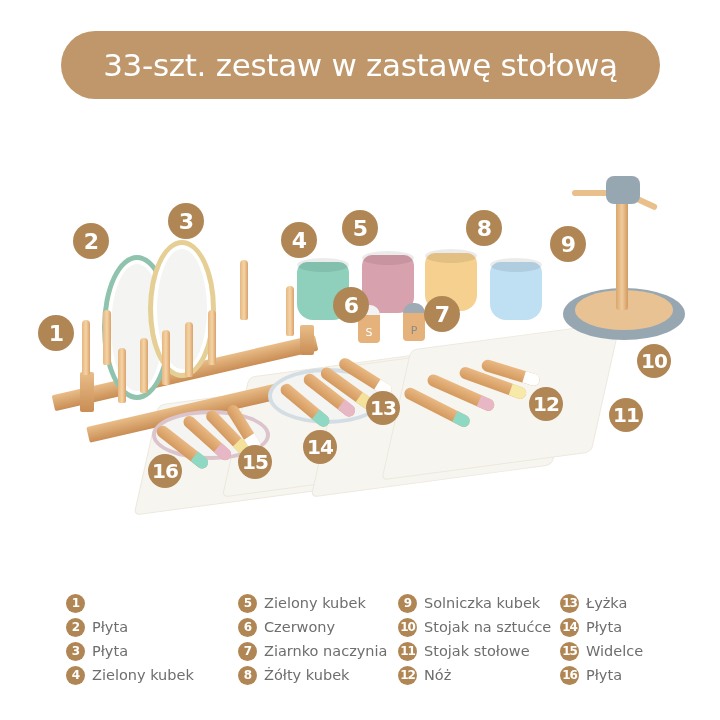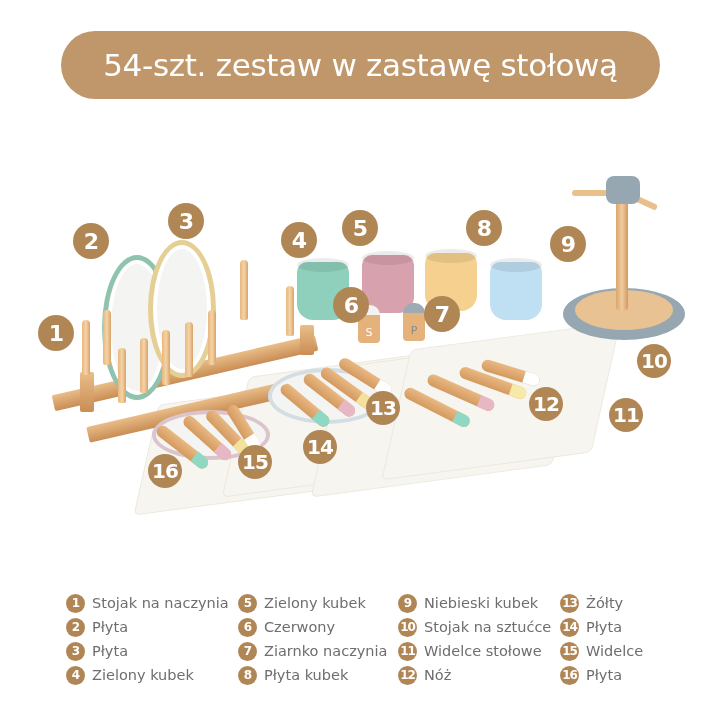--- a/index.html
+++ b/index.html
@@ -27,21 +27,21 @@
   .legend { position:absolute; left:66px; top:592px; width:600px; display:grid;
             grid-template-columns:172px 160px 162px 110px; row-gap:2px; }
   .legend-item { display:flex; align-items:center; height:22px; font-size:14.5px; color:#6e6e6e; white-space:nowrap; }
   .legend-num { width:19px; height:19px; border-radius:50%; background:#b08655; color:#fff; font-size:12px;
                 font-weight:bold; display:flex; align-items:center; justify-content:center; margin-right:7px; letter-spacing:-1px; flex-shrink:0; }
 </style>
 </head>
 <body>
 
 <div class="title-pill">
-  <span>54-szt. zestaw w zastawę stołową</span>
+  <span>33-szt. zestaw w zastawę stołową</span>
 </div>
 
 <div class="scene">
 
   <div class="mat" style="left:150px;top:280px;width:200px;height:110px;transform:skewX(-20deg) rotate(-8deg);"></div>
   <div class="mat" style="left:240px;top:250px;width:230px;height:120px;transform:skewX(-20deg) rotate(-8deg);"></div>
   <div class="mat" style="left:330px;top:240px;width:230px;height:130px;transform:skewX(-20deg) rotate(-8deg);"></div>
   <div class="mat" style="left:400px;top:225px;width:200px;height:130px;transform:skewX(-20deg) rotate(-8deg);"></div>
 
   <div class="rack-bar" style="left:50px;top:255px;width:270px;height:16px;transform:rotate(-13deg);"></div>
@@ -169,33 +169,32 @@
       <span>15</span>
     </div>
   <div class="badge sm" style="left:148px;top:344px;">
       <span>16</span>
     </div>
 </div>
 
 <div class="legend">
   <div class="legend-item">
       <span class="legend-num">1</span>
-      <span>Stojak na naczynia</span>
     </div>
   <div class="legend-item">
       <span class="legend-num">5</span>
       <span>Zielony kubek</span>
     </div>
   <div class="legend-item">
       <span class="legend-num">9</span>
-      <span>Niebieski kubek</span>
+      <span>Solniczka kubek</span>
     </div>
   <div class="legend-item">
       <span class="legend-num">13</span>
-      <span>Żółty</span>
+      <span>Łyżka</span>
     </div>
   <div class="legend-item">
       <span class="legend-num">2</span>
       <span>Płyta</span>
     </div>
   <div class="legend-item">
       <span class="legend-num">6</span>
       <span>Czerwony</span>
     </div>
   <div class="legend-item">
@@ -209,33 +208,33 @@
   <div class="legend-item">
       <span class="legend-num">3</span>
       <span>Płyta</span>
     </div>
   <div class="legend-item">
       <span class="legend-num">7</span>
       <span>Ziarnko naczynia</span>
     </div>
   <div class="legend-item">
       <span class="legend-num">11</span>
-      <span>Widelce stołowe</span>
+      <span>Stojak stołowe</span>
     </div>
   <div class="legend-item">
       <span class="legend-num">15</span>
       <span>Widelce</span>
     </div>
   <div class="legend-item">
       <span class="legend-num">4</span>
       <span>Zielony kubek</span>
     </div>
   <div class="legend-item">
       <span class="legend-num">8</span>
-      <span>Płyta kubek</span>
+      <span>Żółty kubek</span>
     </div>
   <div class="legend-item">
       <span class="legend-num">12</span>
       <span>Nóż</span>
     </div>
   <div class="legend-item">
       <span class="legend-num">16</span>
       <span>Płyta</span>
     </div>
 </div>

